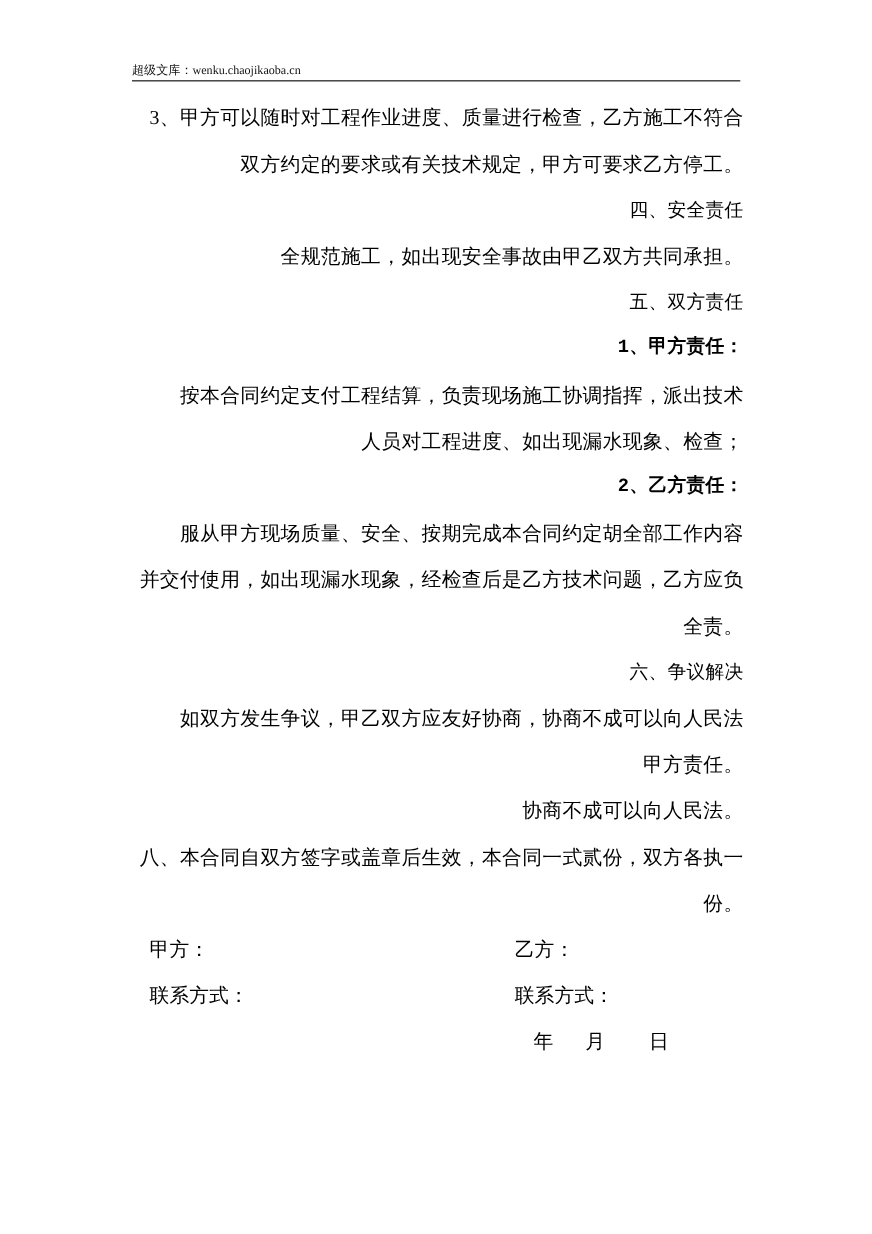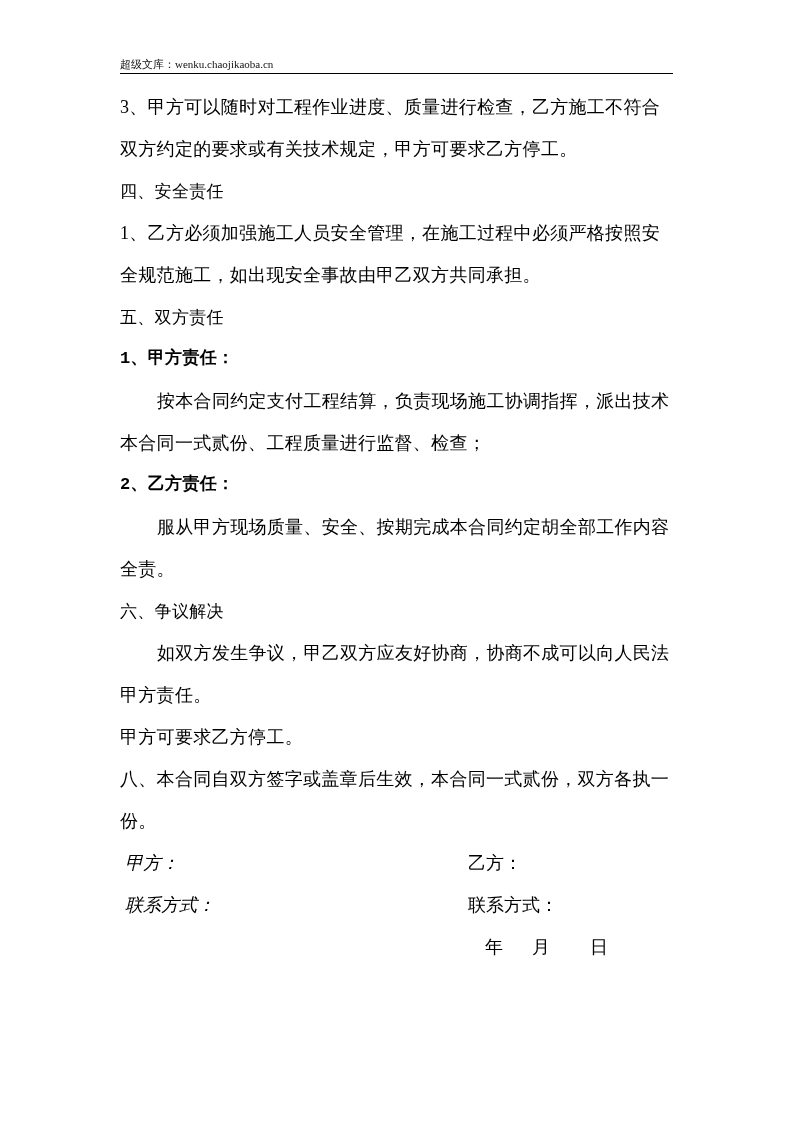--- a/index.html
+++ b/index.html
@@ -32,20 +32,21 @@
       top: 73px;
       width: 553px;
       height: 0;
       border-top: 1px solid #000;
     }
     .body-text {
       position: absolute;
       left: 120px;
       top: 86px;
       width: 556px;
+      text-align: right;
     }
     .line {
       font-size: 18px;
       height: 42px;
       line-height: 42px;
       white-space: nowrap;
       letter-spacing: 0.3px;
     }
     .indent { padding-left: 37px; }
     .heading {
@@ -53,21 +54,21 @@
       font-weight: normal;
       font-size: 17px;
     }
     .bold { font-weight: bold; font-family: Liberation Mono, monospace; }
     .sig-row {
       position: relative;
       height: 42px;
       line-height: 42px;
       font-size: 18px;
     }
-    .sig-left { position: absolute; left: 5px; top: 0; font-style: italic; }
+    .sig-left { position: absolute; left: 16px; top: 0; }
     .sig-right { position: absolute; left: 300px; top: 0; margin-left: 48px; }
     .date-row {
       position: relative;
       height: 42px;
       line-height: 42px;
       font-size: 18px;
     }
     .date-part { position: absolute; top: 0; }
   </style>
 </head>
@@ -75,33 +76,33 @@
 
 <div class="page-header">
   <span>超级文库：wenku.chaojikaoba.cn</span>
 </div>
 <div class="header-rule"></div>
 
 <div class="body-text">
   <div class="line">3、甲方可以随时对工程作业进度、质量进行检查，乙方施工不符合</div>
   <div class="line">双方约定的要求或有关技术规定，甲方可要求乙方停工。</div>
   <div class="line heading">四、安全责任</div>
-  <div class="line">1、乙方必须加强施工人员安全管理，在施工过程中必须严格按照安</div>
   <div class="line">全规范施工，如出现安全事故由甲乙双方共同承担。</div>
   <div class="line heading">五、双方责任</div>
   <div class="line heading bold">1、甲方责任：</div>
   <div class="line indent">按本合同约定支付工程结算，负责现场施工协调指挥，派出技术</div>
-  <div class="line">本合同一式贰份、工程质量进行监督、检查；</div>
+  <div class="line">人员对工程进度、如出现漏水现象、检查；</div>
   <div class="line heading bold">2、乙方责任：</div>
   <div class="line indent">服从甲方现场质量、安全、按期完成本合同约定胡全部工作内容</div>
+  <div class="line">并交付使用，如出现漏水现象，经检查后是乙方技术问题，乙方应负</div>
   <div class="line">全责。</div>
   <div class="line heading">六、争议解决</div>
   <div class="line indent">如双方发生争议，甲乙双方应友好协商，协商不成可以向人民法</div>
   <div class="line">甲方责任。</div>
-  <div class="line">甲方可要求乙方停工。</div>
+  <div class="line">协商不成可以向人民法。</div>
   <div class="line">八、本合同自双方签字或盖章后生效，本合同一式贰份，双方各执一</div>
   <div class="line">份。</div>
 
   <div class="sig-row">
     <span class="sig-left">甲方：</span>
     <span class="sig-right">乙方：</span>
   </div>
   <div class="sig-row">
     <span class="sig-left">联系方式：</span>
     <span class="sig-right">联系方式：</span>

